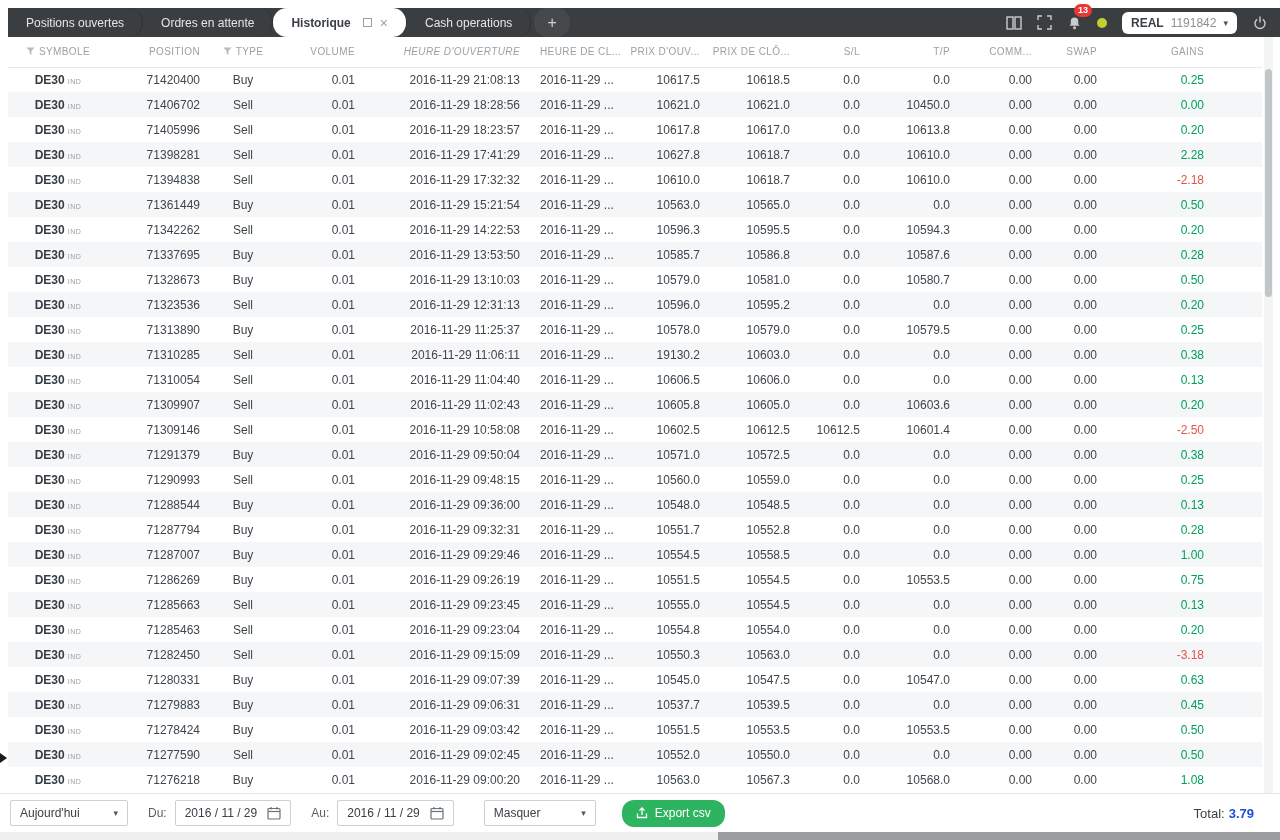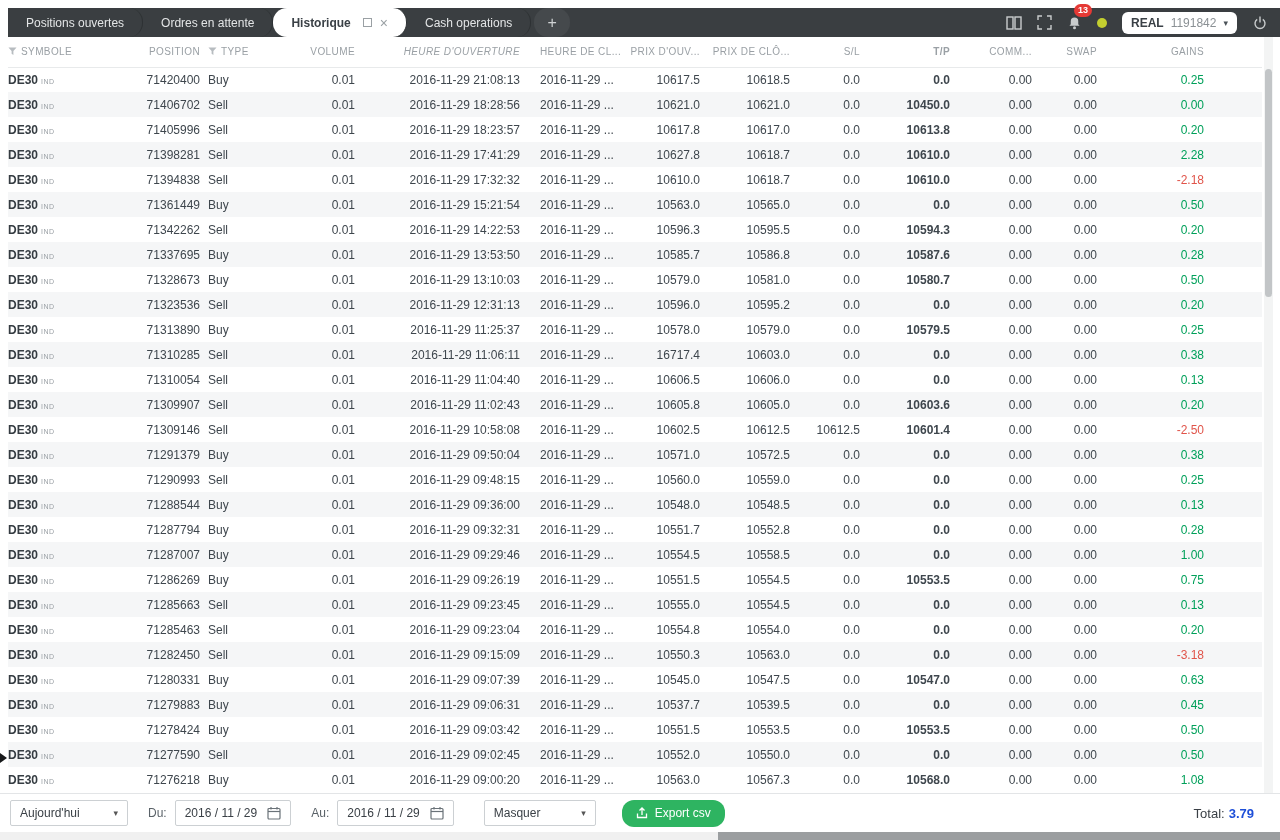--- a/index.html
+++ b/index.html
@@ -30,32 +30,32 @@
   thead th { height:30px; font-size:10px; color:#9aa0a5; font-weight:normal; letter-spacing:.4px; border-bottom:1px solid #e8eaeb; white-space:nowrap; overflow:hidden; }
   th.italic span { font-style:italic; }
   .funnel { margin-right:4px; vertical-align:-1px; }
   tbody td { height:25px; font-size:12px; color:#3e464d; white-space:nowrap; overflow:hidden; }
   tbody tr:nth-child(even) { background:#f5f6f7; }
   .sym { font-weight:bold; color:#353c42; }
   .sym-suffix { font-size:7px; color:#9aa0a5; margin-left:3px; letter-spacing:.5px; }
   td.pos { color:#00a05a; }
   td.neg { color:#e0544a; }
   .al-right { text-align:right; }
-  .al-center { text-align:left; }
+  .al-center { text-align:center; }
   .al-left { text-align:left; }
   .c-symbol { width:100px; }
   .c-position { width:100px; padding-right:8px; }
   .c-type { width:70px; }
   .c-volume { width:85px; padding-right:8px; }
   .c-open_time { width:165px; padding-right:8px; }
   .c-close_time { width:100px; padding-left:12px; }
   .c-open_price { width:80px; padding-right:8px; }
   .c-close_price { width:90px; padding-right:8px; }
   .c-sl { width:70px; padding-right:8px; }
-  .c-tp { width:90px; padding-right:8px;font-weight:bold; }
+  .c-tp { width:90px; padding-right:8px; }
   .c-comm { width:80px; padding-right:6px; }
   .c-swap { width:65px; padding-right:6px; }
   .c-gains { padding-right:58px; }
 
   
   .vscroll { position:absolute; top:37px; right:7px; width:9px; height:756px; background:#f3f4f4; }
   .vscroll-thumb { position:absolute; top:32px; left:1px; width:7px; height:228px; background:#c2c5c7; border-radius:4px; }
   .hscroll { position:absolute; left:0; right:0; bottom:0; height:8px; background:#f0f0f0; }
   .hscroll-thumb { position:absolute; right:0; top:0; width:562px; height:8px; background:#9b9ea0; }
   .left-arrow { position:absolute; left:0; top:753px; width:0; height:0; border-top:5px solid transparent; border-bottom:5px solid transparent; border-left:7px solid #17191a; }
@@ -317,21 +317,21 @@
             <td class="al-right c-swap">0.00</td>
             <td class="al-right c-gains pos">0.25</td>
           </tr>
           <tr>
             <td class="al-center c-symbol"><span class="sym">DE30</span><span class="sym-suffix">IND</span></td>
             <td class="al-right c-position">71310285</td>
             <td class="al-center c-type">Sell</td>
             <td class="al-right c-volume">0.01</td>
             <td class="al-right c-open_time">2016-11-29 11:06:11</td>
             <td class="al-left c-close_time">2016-11-29 ...</td>
-            <td class="al-right c-open_price">16717.4</td>
+            <td class="al-right c-open_price">19130.2</td>
             <td class="al-right c-close_price">10603.0</td>
             <td class="al-right c-sl">0.0</td>
             <td class="al-right c-tp">0.0</td>
             <td class="al-right c-comm">0.00</td>
             <td class="al-right c-swap">0.00</td>
             <td class="al-right c-gains pos">0.38</td>
           </tr>
           <tr>
             <td class="al-center c-symbol"><span class="sym">DE30</span><span class="sym-suffix">IND</span></td>
             <td class="al-right c-position">71310054</td>

